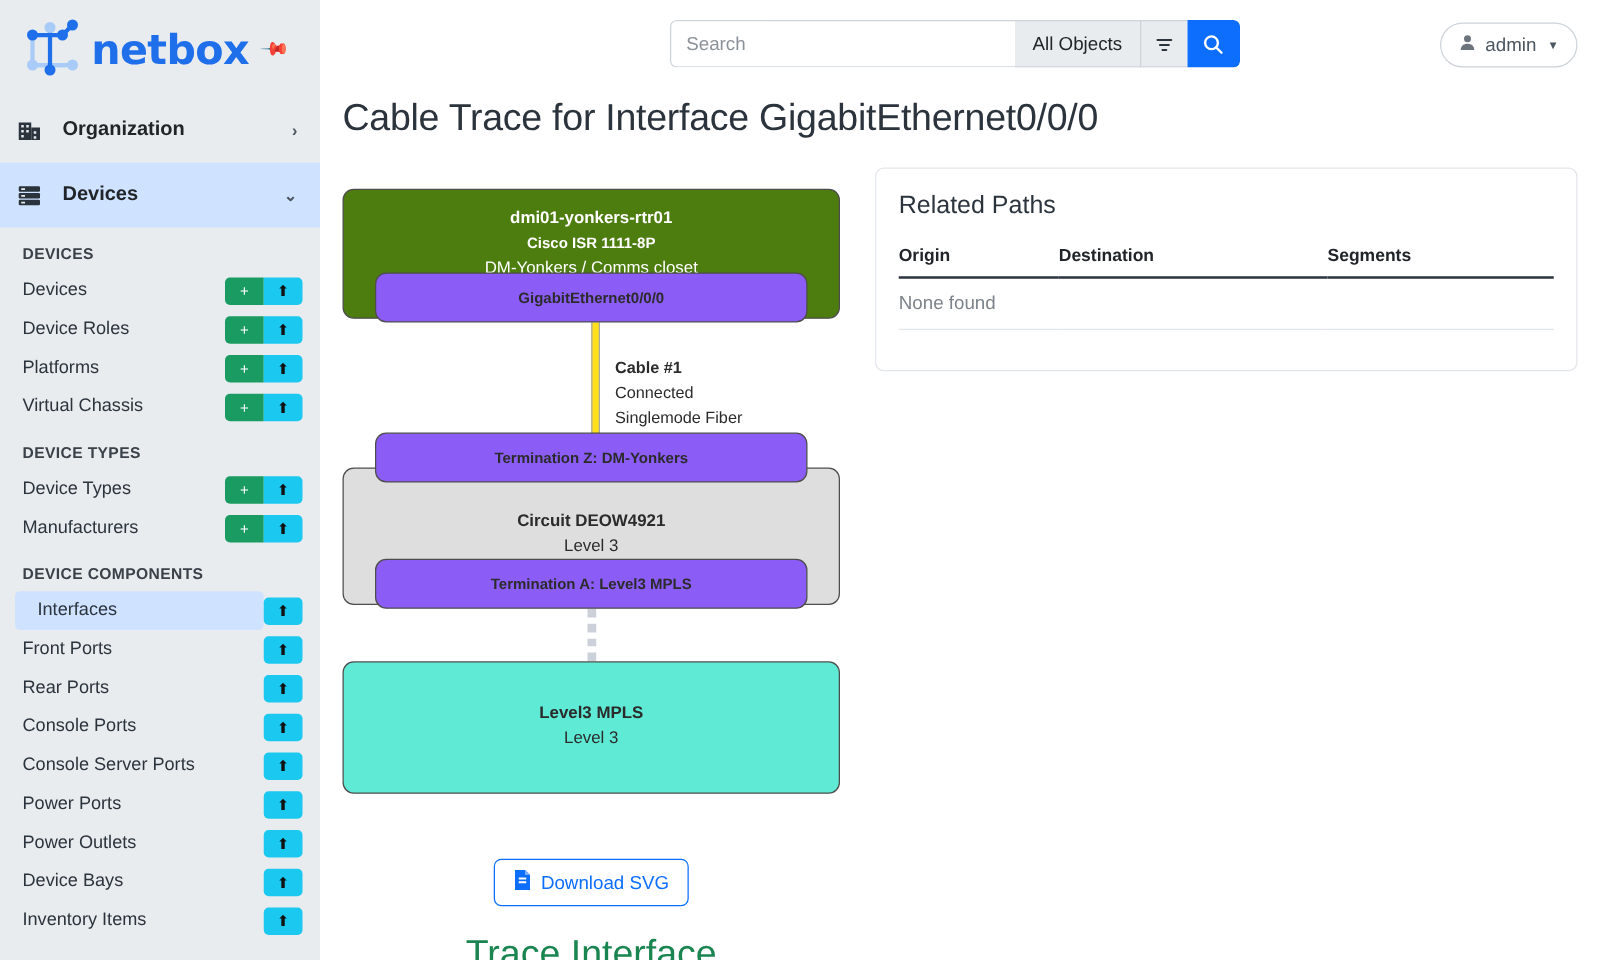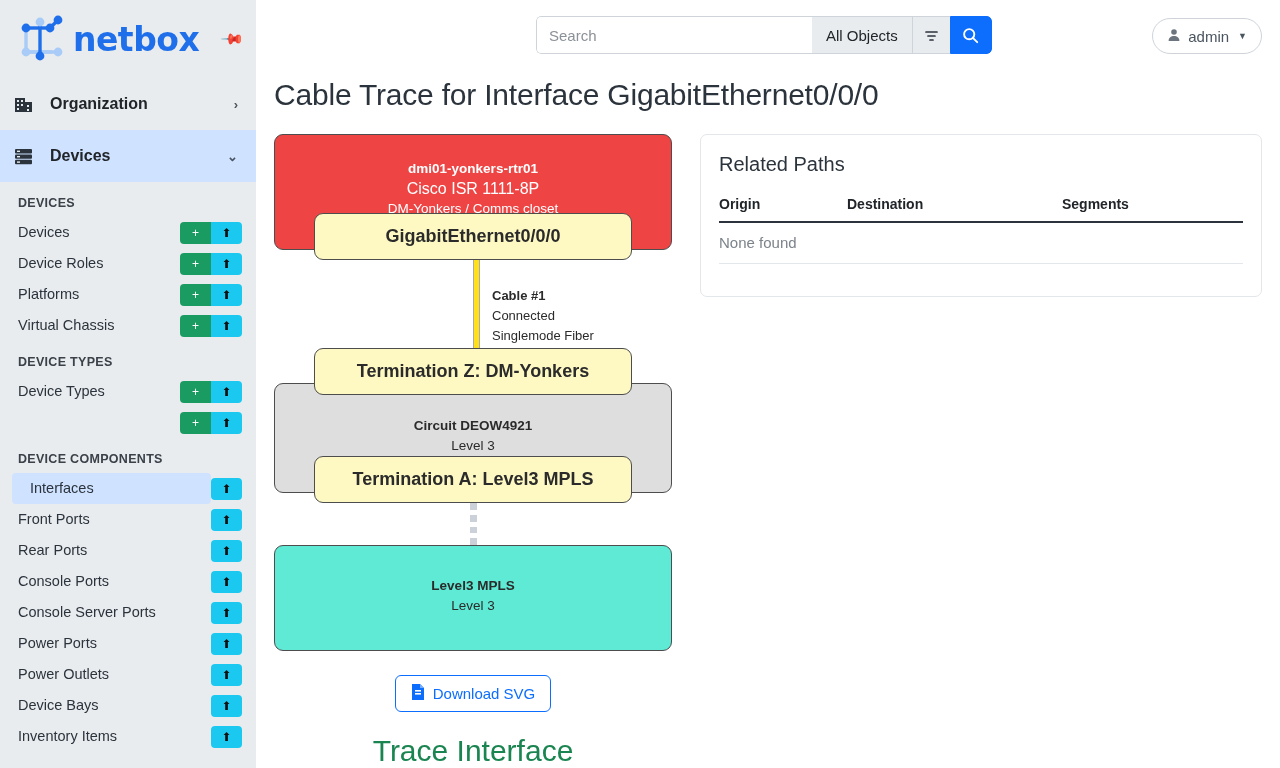--- a/index.html
+++ b/index.html
@@ -15,21 +15,21 @@
   .sidebar {
     width: 256px; height: 768px;
     background: #e9ecef;
     flex: 0 0 256px;
     overflow: hidden;
     position: relative;
   }
   .brand {
     height: 78px;
     display: flex; align-items: center;
-    padding: 0 14px 0 14px;
+    padding: 0 26px 0 14px;
     background: #e9ecef;
   }
   .logo-mark { width: 56px; height: 54px; flex: 0 0 56px; }
   .logo-word {
     font-size: 33px; font-weight: 700; color: #1f6feb;
     letter-spacing: -0.5px; margin-left: 3px; line-height: 1;
     font-family: "DejaVu Sans", sans-serif;
   }
   .pin-icon { margin-left: auto; color: #fd7e14; font-size: 15px; transform: rotate(45deg); }
 
@@ -132,33 +132,34 @@
 
   
   .trace { position: relative; width: 398px; }
   .node {
     border: 1px solid #4d4d4d;
     border-radius: 9px;
     text-align: center;
     position: relative;
   }
   .node-device {
-    background: #ef4444; color: #fff;
-    padding: 24px 10px 30px 10px;
+    background: #4d7c0f; color: #fff;
+    padding: 12px 10px 30px 10px;
     min-height: 104px;
+    margin-top: 17px;
   }
   .node-device .n1 { font-size: 13.5px; font-weight: 700; line-height: 20px; }
-  .node-device .n2 { font-size: 16px; font-weight: 400; line-height: 20px; }
+  .node-device .n2 { font-size: 12px; font-weight: 700; line-height: 20px; }
   .node-device .n3 { font-size: 13.5px; font-weight: 400; line-height: 20px; }
 
   .node-term {
-    background: #fef9c3; color: #2b2b2b;
-    width: 318px; margin: 0 auto;
+    background: #8b5cf6; color: #2b2b2b;
+    width: 346px; margin: 0 auto;
     padding: 12px 8px;
-    font-size: 18px; font-weight: 700;
+    font-size: 12px; font-weight: 700;
     position: relative; z-index: 3;
   }
   .overlap-up { margin-top: -37px; }
 
   .cable-row {
     position: relative; height: 110px;
   }
   .cable-line {
     position: absolute; left: 199px; top: 0;
     width: 7px; height: 110px;
@@ -194,20 +195,21 @@
   }
   .node-provnet .p1 { font-weight: 700; line-height: 20px; }
   .node-provnet .p2 { font-weight: 400; line-height: 20px; }
 
   .dl-wrap { text-align: center; padding-top: 24px; }
   .dl-btn {
     display: inline-flex; align-items: center; gap: 8px;
     padding: 8px 15px; border: 1px solid #0d6efd; border-radius: 6px;
     background: #fff; color: #0d6efd; font-size: 15px; cursor: pointer;
     font-family: "Liberation Sans", sans-serif;
+    margin-top: 28px;
   }
   .trace-status {
     text-align: center; padding-top: 22px;
     font-size: 30px; color: #1a8550; font-weight: 400;
   }
 
   
   .card {
     border: 1px solid #e3e6ea; border-radius: 7px;
     background: #fff; padding: 18px 18px 32px 18px;
@@ -338,20 +340,23 @@
       <span class="ilabel-wrap">
         <span class="ilabel">Device Types</span>
       </span>
       <span class="btns">
         <span class="btn-sq btn-add">+</span>
         <span class="btn-sq btn-up">⬆</span>
       </span>
     </div>
 
     <div class="nav-item">
+      <span class="ilabel-wrap">
+        <span class="ilabel">Manufacturers</span>
+      </span>
       <span class="btns">
         <span class="btn-sq btn-add">+</span>
         <span class="btn-sq btn-up">⬆</span>
       </span>
     </div>
 
     <div class="section-title">DEVICE COMPONENTS</div>
 
     <div class="nav-item active">
       <span class="ilabel-wrap">

